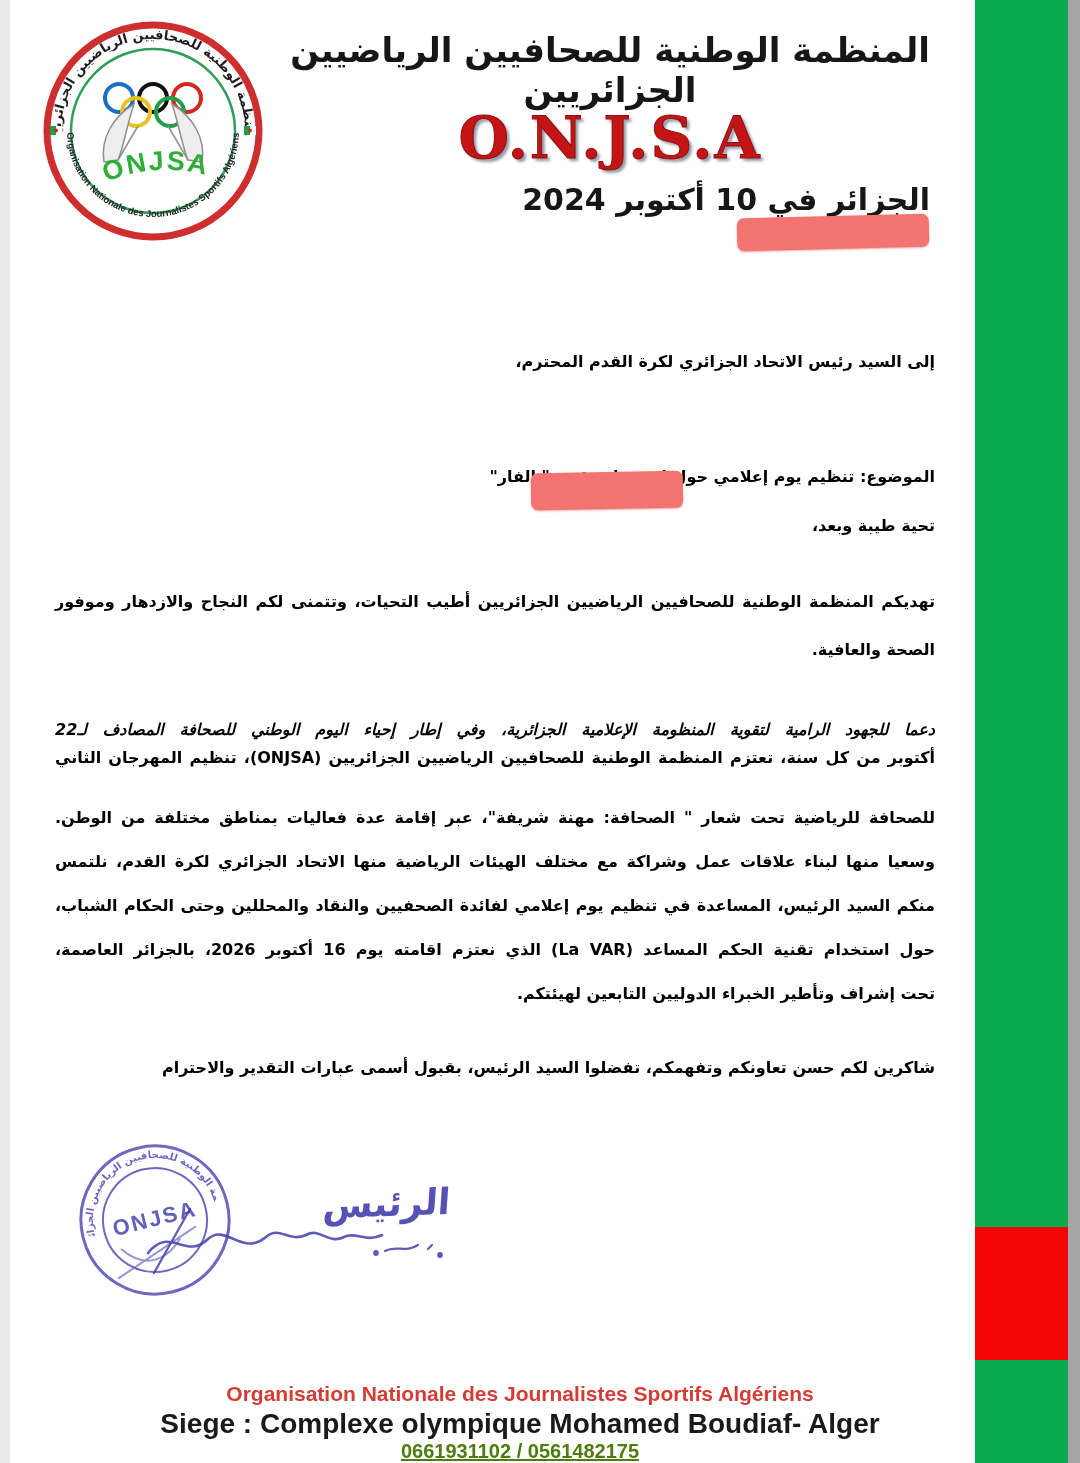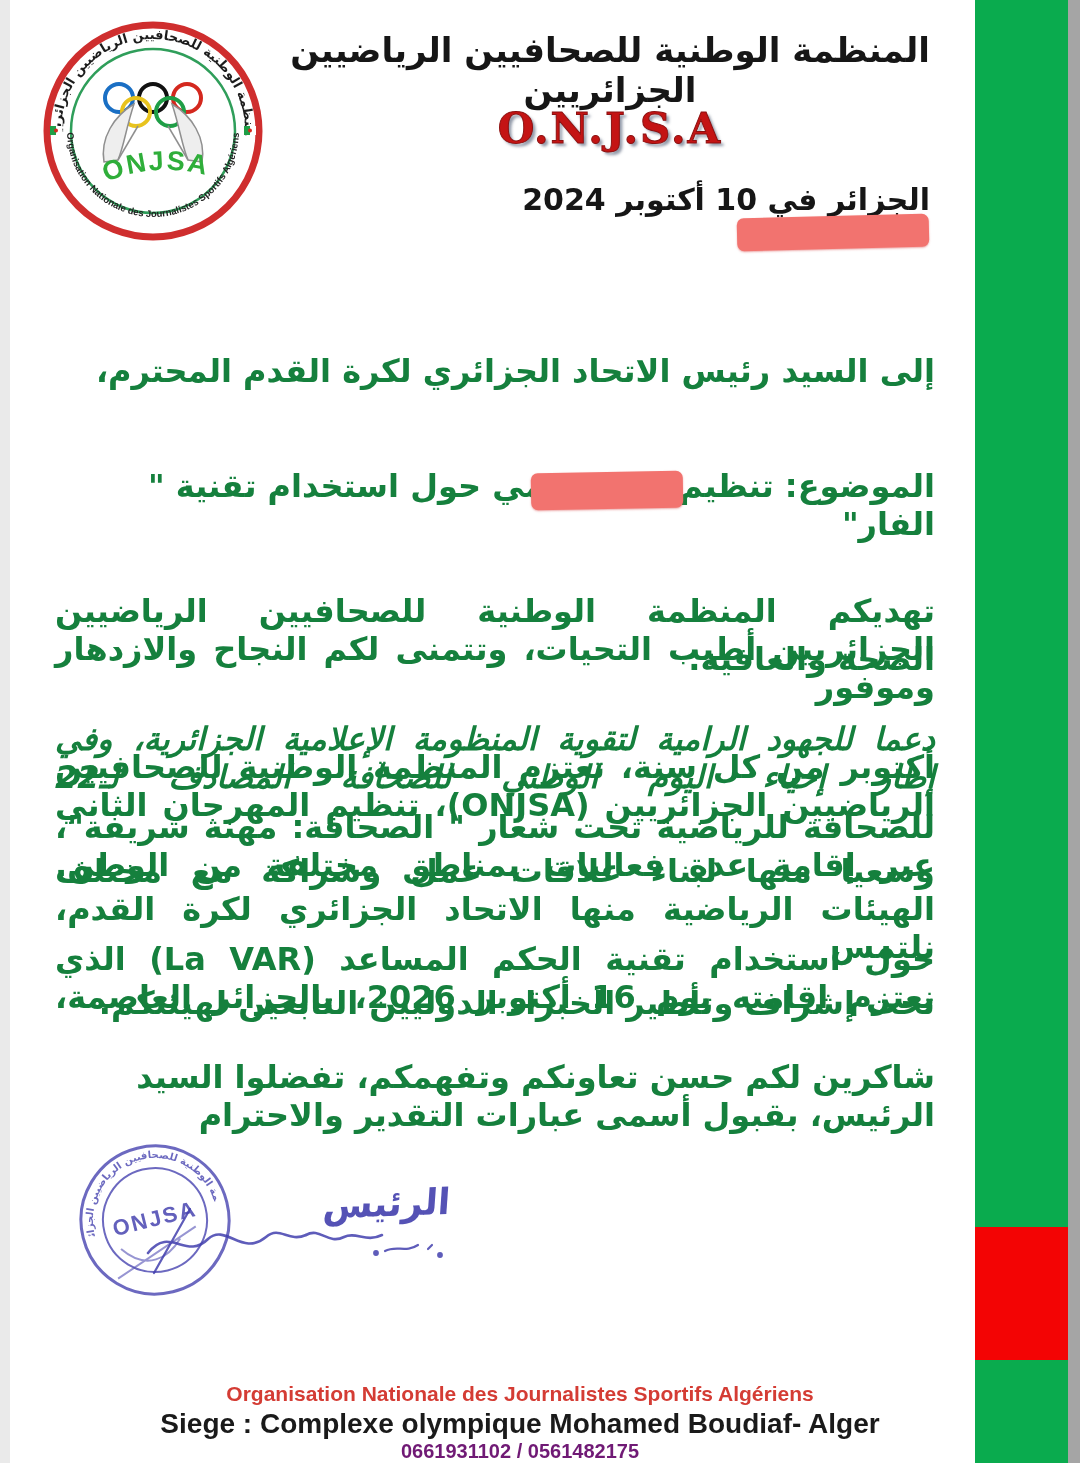--- a/index.html
+++ b/index.html
@@ -20,39 +20,39 @@
   .org-title{
     position:absolute;top:30px;right:150px;width:640px;
     direction:rtl;text-align:center;
     font-size:34px;font-weight:bold;color:#161616;
     font-family:"DejaVu Sans",sans-serif;
   }
   .acronym{
     position:absolute;top:104px;left:420px;width:380px;
     text-align:center;
     font-family:"DejaVu Serif","Liberation Serif",serif;
-    font-size:42px;font-weight:bold;color:#c41414;
+    font-size:58px;font-weight:bold;color:#c41414;
     -webkit-text-stroke:1px #8c1010;
     text-shadow:3px 3px 3px rgba(110,120,140,.75);
     letter-spacing:2px;
   }
   .date-line{
     position:absolute;top:182px;right:150px;
     direction:rtl;text-align:right;
     font-size:30px;font-weight:bold;color:#161616;
   }
   .redaction{position:absolute;background:#f2736f;border-radius:7px;box-shadow:0 1px 2px rgba(220,90,90,.5);}
   .redaction-1{left:737px;top:216px;width:192px;height:33px;transform:rotate(-1.4deg);}
   .redaction-2{left:531px;top:472px;width:152px;height:37px;transform:rotate(-1deg);}
 
   
   .rline{
     position:absolute;right:145px;width:880px;
     direction:rtl;
-    font-size:32px;font-weight:bold;color:#15803d;
+    font-size:16px;font-weight:bold;color:#000000;
     font-family:"DejaVu Sans",sans-serif;
     white-space:normal;
   }
   .t-right{text-align:right;}
   .t-just{text-align:justify;text-align-last:justify;text-justify:inter-word;margin-left:14px;}
 
   
   .stamp-wrap{position:absolute;left:75px;top:1140px;width:160px;height:160px;transform:rotate(-14deg);opacity:.92;}
   .sign-wrap{position:absolute;left:130px;top:1165px;width:340px;height:140px;}
   .president-hand{
@@ -65,21 +65,21 @@
 
   
   .footer{
     position:absolute;left:0;top:1382px;width:1040px;
     text-align:center;
     font-family:"Liberation Sans","DejaVu Sans",sans-serif;
     font-weight:bold;line-height:1.18;
   }
   .footer .fr-org{color:#d43c34;font-size:21px;}
   .footer .fr-address{color:#1a1a1a;font-size:28px;}
-  .footer .fr-phones{color:#701a75;font-size:20px;}
+  .footer .fr-phones{color:#4d7c0f;font-size:20px;text-decoration:underline;}
 </style>
 </head>
 <body>
 
 <div class="page">
 
   <div class="left-strip"></div>
   <div class="green-band">
     <div class="red-block"></div>
   </div>
@@ -131,28 +131,30 @@
   </svg>
 
   <div class="org-title">المنظمة الوطنية للصحافيين الرياضيين الجزائريين</div>
   <div class="acronym">O.N.J.S.A</div>
   <div class="date-line">الجزائر في 10 أكتوبر 2024</div>
   <div class="redaction redaction-1"></div>
 
   <div class="rline t-right" style="top:352px;">إلى السيد رئيس الاتحاد الجزائري لكرة القدم المحترم،</div>
   <div class="rline t-right" style="top:432px;margin-top:35px;">الموضوع: تنظيم يوم إعلامي حول استخدام تقنية " الفار"</div>
   <div class="redaction redaction-2"></div>
+  <div class="rline t-right" style="top:516px;">تحية طيبة وبعد،</div>
 
   <div class="rline t-just" style="top:592px;">تهديكم المنظمة الوطنية للصحافيين الرياضيين الجزائريين أطيب التحيات، وتتمنى لكم النجاح والازدهار وموفور</div>
   <div class="rline t-right" style="top:640px;">الصحة والعافية.</div>
 
   <div class="rline t-just" style="top:720px;font-style:italic;">دعما للجهود الرامية لتقوية المنظومة الإعلامية الجزائرية، وفي إطار إحياء اليوم الوطني للصحافة المصادف لـ22</div>
   <div class="rline t-just" style="top:748px;">أكتوبر من كل سنة، تعتزم المنظمة الوطنية للصحافيين الرياضيين الجزائريين (ONJSA)، تنظيم المهرجان الثاني</div>
   <div class="rline t-just" style="top:808px;">للصحافة للرياضية تحت شعار " الصحافة: مهنة شريفة"، عبر إقامة عدة فعاليات بمناطق مختلفة من الوطن.</div>
   <div class="rline t-just" style="top:852px;">وسعيا منها لبناء علاقات عمل وشراكة مع مختلف الهيئات الرياضية منها الاتحاد الجزائري لكرة القدم، نلتمس</div>
+  <div class="rline t-just" style="top:896px;">منكم السيد الرئيس، المساعدة في تنظيم يوم إعلامي لفائدة الصحفيين والنقاد والمحللين وحتى الحكام الشباب،</div>
   <div class="rline t-just" style="top:940px;">حول استخدام تقنية الحكم المساعد (La VAR) الذي نعتزم اقامته يوم 16 أكتوبر 2026، بالجزائر العاصمة،</div>
   <div class="rline t-right" style="top:1058px;">شاكرين لكم حسن تعاونكم وتفهمكم، تفضلوا السيد الرئيس، بقبول أسمى عبارات التقدير والاحترام</div>
 
   <div class="rline t-right" style="top:984px;">تحت إشراف وتأطير الخبراء الدوليين التابعين لهيئتكم.</div>
 
   <div class="stamp-wrap">
     <svg width="160" height="160" viewBox="0 0 160 160">
       <circle cx="80" cy="80" r="74" fill="none" stroke="#4340ae" stroke-width="3" opacity=".85"></circle>
       <circle cx="80" cy="80" r="52" fill="none" stroke="#4340ae" stroke-width="2" opacity=".85"></circle>
       <defs>

